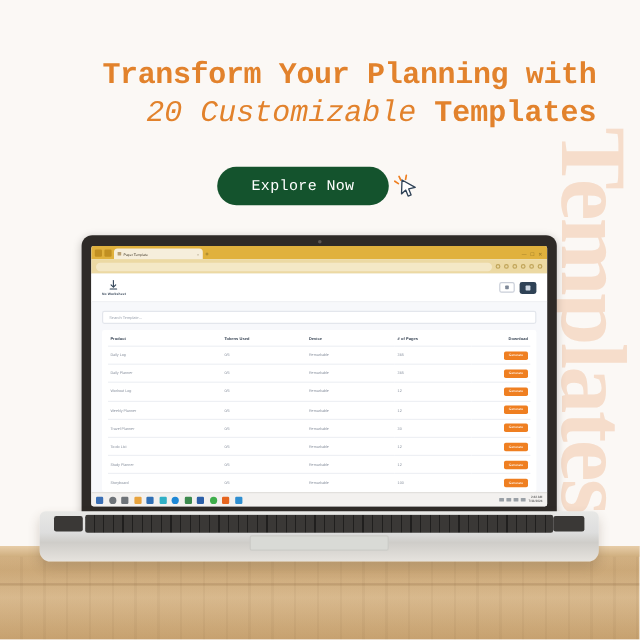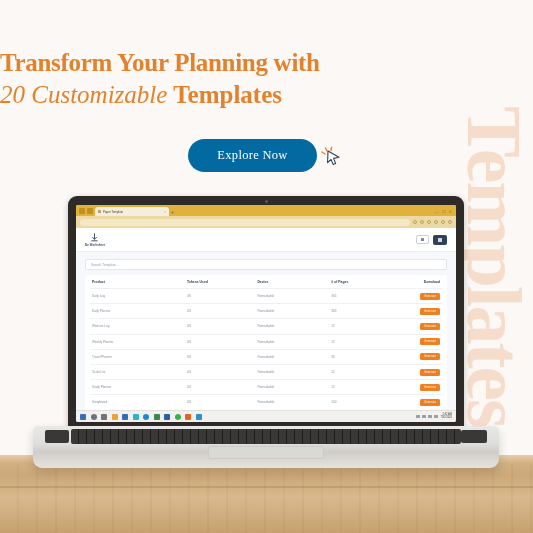--- a/index.html
+++ b/index.html
@@ -17,37 +17,37 @@
     writing-mode:vertical-rl;
     font-family:"Liberation Serif", serif;
     font-size:78px; font-weight:700; letter-spacing:-2px;
     color:#f6ddcb; white-space:nowrap; z-index:0;
     user-select:none;
   }
 
   
   .headline{
     position:absolute; top:48px; left:0; width:497px;
-    text-align:left; z-index:3;
-    font-family:Liberation Serif, serif;
+    text-align:right; z-index:3;
+    font-family:Liberation Mono, monospace;
     color:#e2822c;
   }
   .hl-1{ font-size:25px; font-weight:700; letter-spacing:-.3px; line-height:1.18; }
   .hl-2{ font-size:25px; font-weight:700; line-height:1.35; }
   .hl-2 .ital{ font-style:italic; font-weight:400; }
 
   
   .cta-wrap{
     position:absolute; top:139px; left:0; width:533px;
     display:flex; justify-content:center; align-items:center; z-index:4;
   }
   .cta{
-    background:#0369a1; color:#fff; border:none; border-radius:20px;
+    background:#14532d; color:#fff; border:none; border-radius:20px;
     padding:9px 29px; font-size:12.5px; letter-spacing:.3px;
-    font-family:Liberation Serif, serif; cursor:pointer;
+    font-family:Liberation Mono, monospace; cursor:pointer;
   }
   .cursor-ico{ position:relative; width:26px; height:26px; margin-left:2px; }
   .cursor-ico svg{ position:absolute; left:0; top:0; }
 
   
   .laptop{ position:absolute; left:0; top:196px; width:533px; height:290px; z-index:2; }
 
   .lid{
     position:absolute; left:68px; top:0; width:396px; height:234px;
     background:#2e2a27; border-radius:9px 9px 3px 3px;

